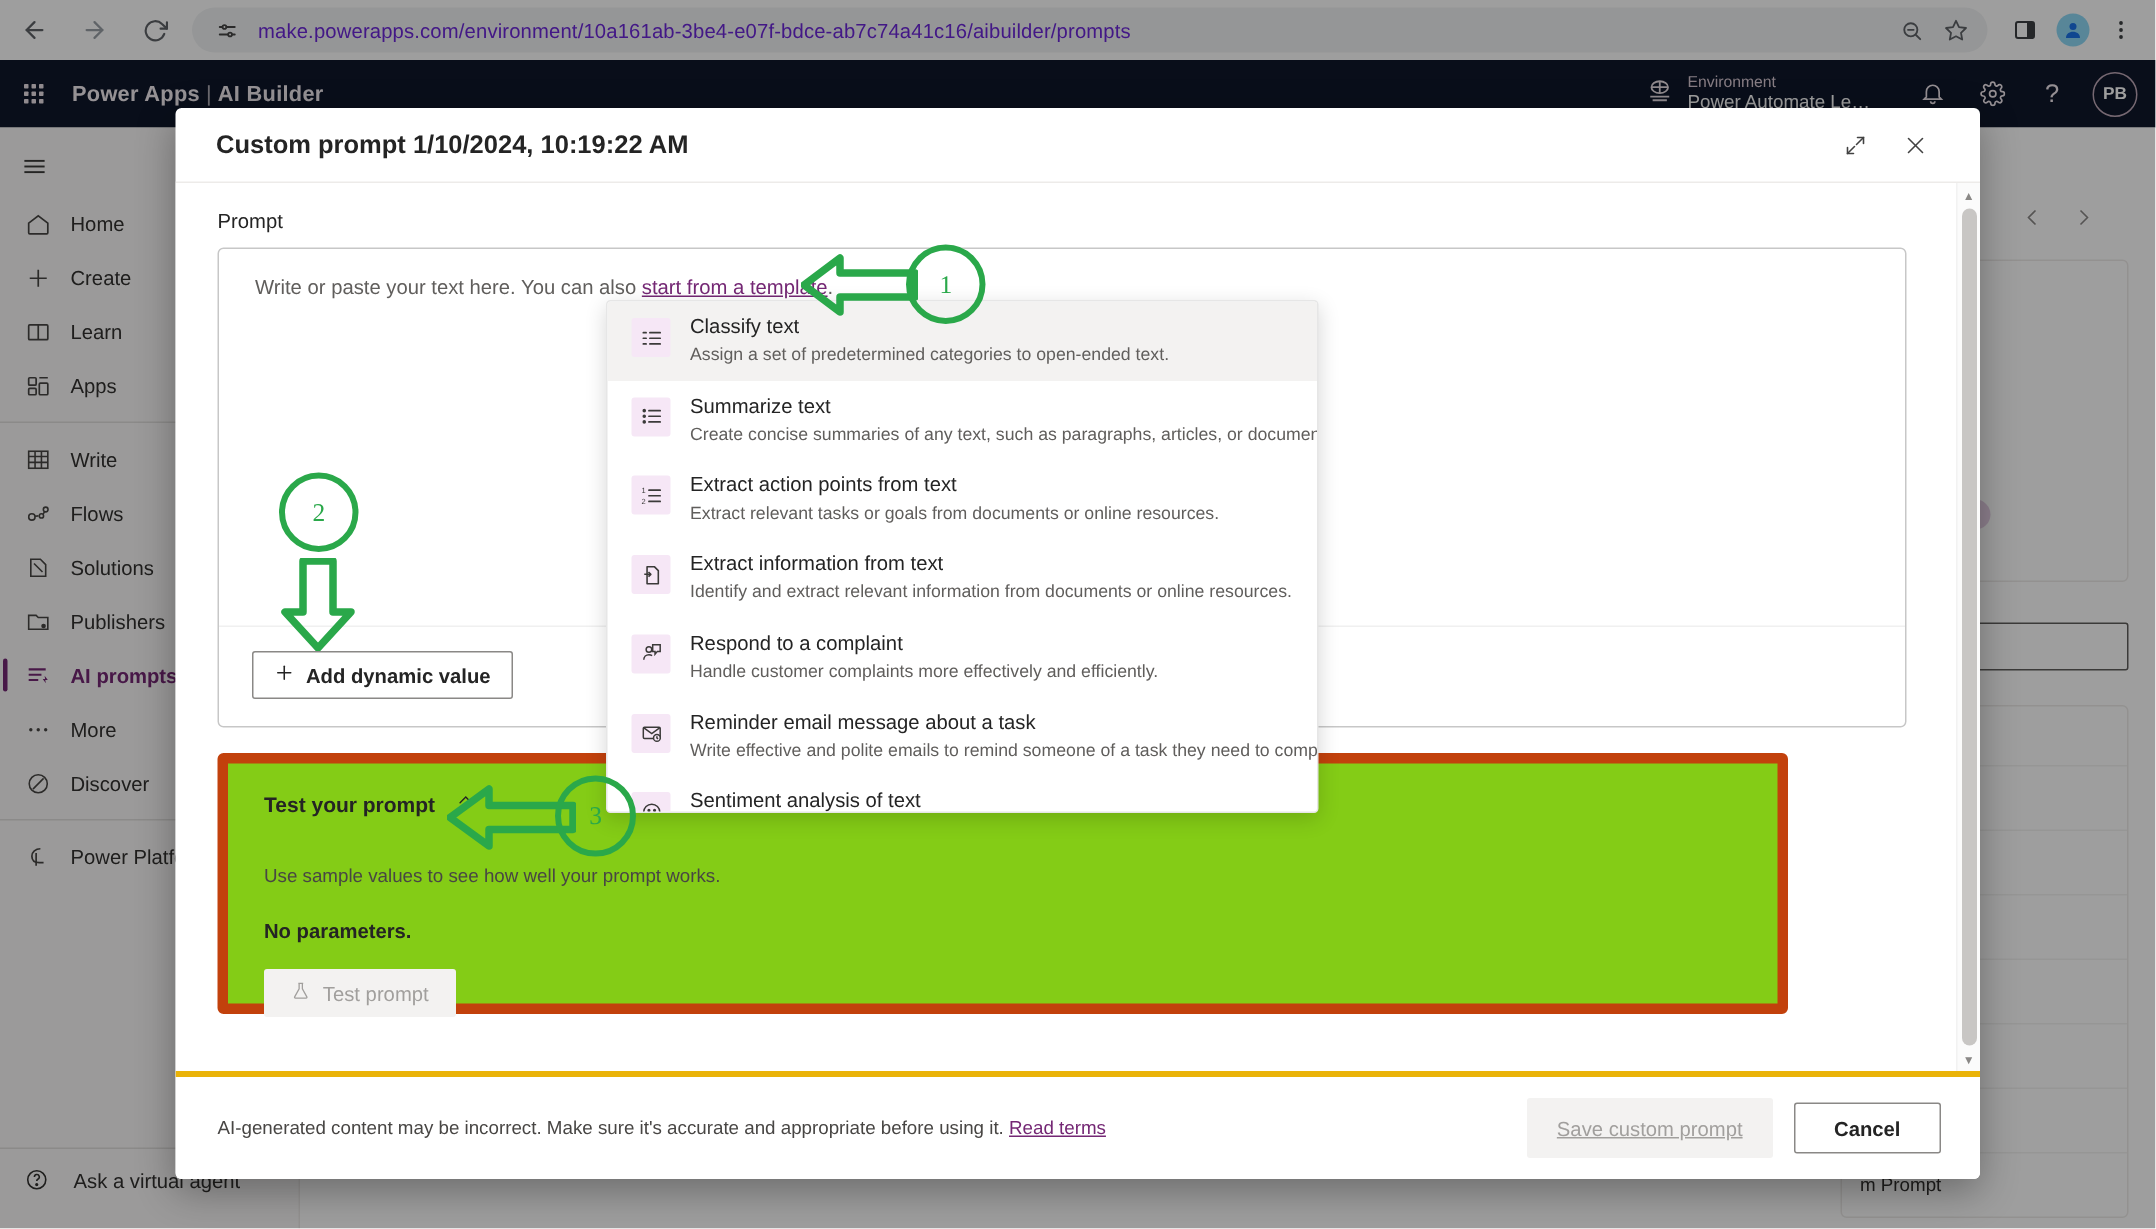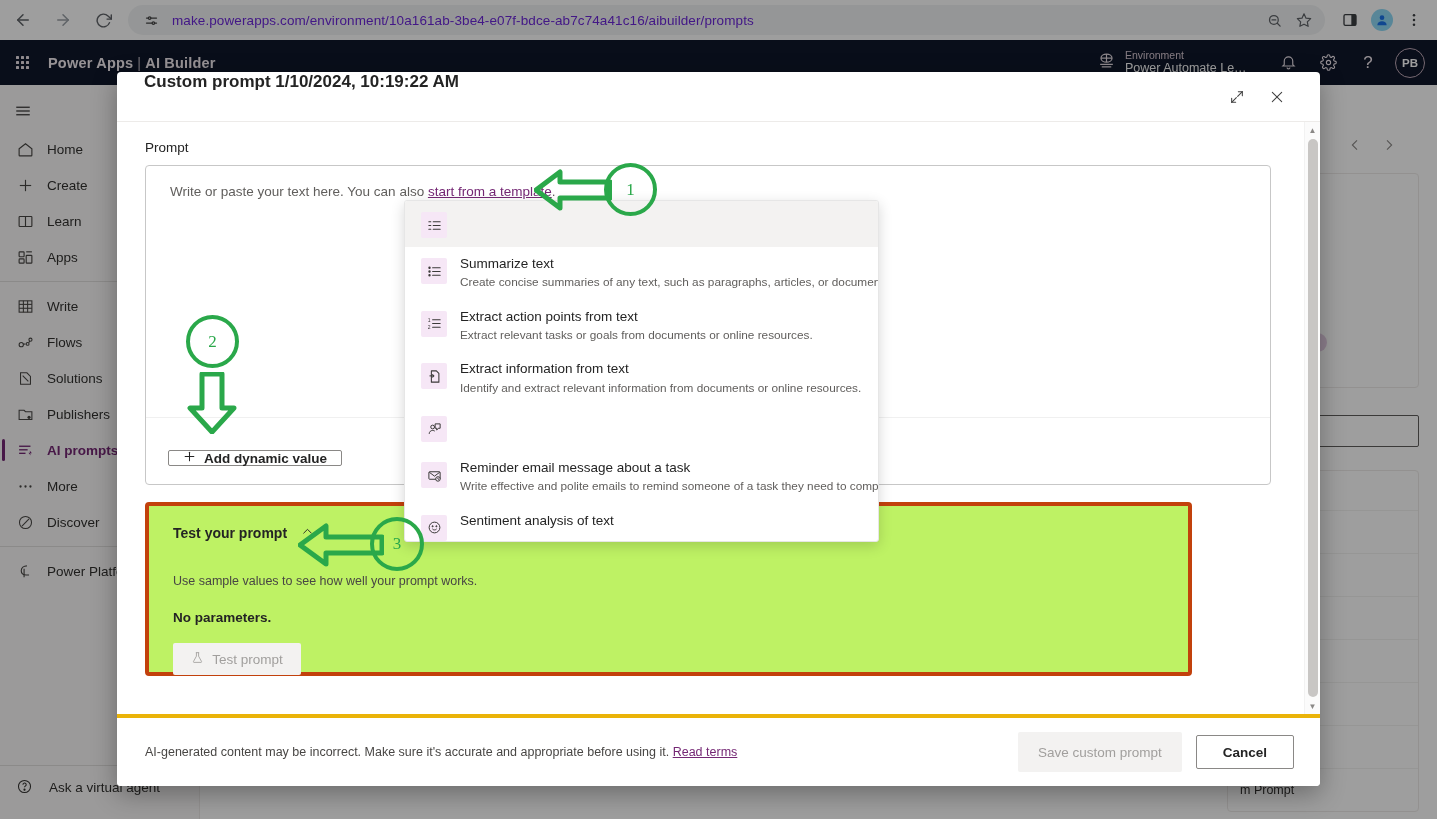--- a/index.html
+++ b/index.html
@@ -118,50 +118,50 @@
   .scrim { position:absolute; top:0; left:0; width:1437px; height:819px; background: rgba(0,0,0,.38); }
 
   
   .dialog {
     position:absolute; left: 117px; top: 72px; width: 1203px; height: 714px;
     background:#ffffff; border-radius: 4px;
     box-shadow: 0 8px 26px rgba(0,0,0,.32);
     display:flex; flex-direction:column; overflow:hidden;
   }
   .dlg-header {
-    height: 50px; display:flex; padding: 0 28px 0 27px;
+    height: 50px; display:flex; align-items:center; padding: 0 28px 0 27px;
     border-bottom: 1px solid #edebe9;
   }
   .dlg-title { font-size: 17px; font-weight: 600; color:#242424; }
   .dlg-hdr-actions { margin-left:auto; display:flex; align-items:center; gap: 10px; }
   .dlg-hdr-btn { width:30px; height:30px; display:flex;align-items:center;justify-content:center; color:#424242;}
 
   .dlg-body { flex:1; position:relative; overflow:hidden; background:#ffffff; }
   .dlg-scroll-area { position:absolute; inset:0 18px 0 0; padding: 18px 0 0 28px; }
 
   .field-label { font-size: 13.5px; color:#242424; margin-bottom: 10px; }
   .prompt-box {
     width: 1126px; height: 320px; border:1px solid #c7c7c7; border-radius:4px;
     position:relative; background:#ffffff;
   }
   .prompt-placeholder {
     position:absolute; top:18px; left:24px; font-size:13.5px; color:#605e5c;
   }
   .prompt-placeholder a { color:#742774; text-decoration: underline; }
   .prompt-divider { position:absolute; left:0; right:0; bottom:66px; height:1px; background:#f0f0f0; }
   .add-dyn-btn {
-    position:absolute; left: 22px; bottom: 18px; height:16px;
+    position:absolute; left: 22px; bottom: 18px; height:32px;
     border:1px solid #8a8886; border-radius:2px; background:#fff;
     display:flex; align-items:center; gap:8px; padding: 0 14px;
     font-size:13.5px; color:#242424; font-weight:600;
   }
 
   .test-section {
     margin-top: 17px; width: 1047px; height: 174px;
-    background:#bef264; border:4px solid #c2410c; border-radius:4px;
+    background:#84cc16; border:7px solid #c2410c; border-radius:4px;
     padding: 18px 24px;
   }
   .test-head { display:flex; align-items:center; gap: 14px; }
   .test-title { font-size:14px; font-weight:600; color:#242424; }
   .test-desc { font-size:12.5px; color:#484644; margin-top: 32px; }
   .test-noparams { font-size:13.5px; font-weight:600; color:#242424; margin-top: 22px; }
   .test-btn {
     margin-top: 18px; height:32px; width:128px;
     background:#f3f2f1; border:none; border-radius:2px;
     display:flex; align-items:center; justify-content:center; gap:8px;
@@ -178,21 +178,21 @@
 
   .dlg-footer {
     height: 72px; border-top:4px solid #eab308; display:flex; align-items:center;
     padding: 0 26px 0 28px; background:#ffffff;
   }
   .footer-note { font-size:12.5px; color:#484644; }
   .footer-note a { color:#742774; }
   .footer-actions { margin-left:auto; display:flex; align-items:center; gap: 14px; }
   .btn-primary-disabled {
     height:40px; padding: 17px 20px; background:#f3f2f1; color:#a19f9d;
-    border:none; border-radius:2px; font-size:13.5px; display:flex;align-items:center;
+    border:none; border-radius:2px; font-size:13.5px; display:flex;align-items:center;text-decoration:underline;
   }
   .btn-secondary {
     height:34px; padding:0 26px; background:#ffffff; color:#242424;
     border:1px solid #8a8886; border-radius:2px; font-size:13.5px;
     display:flex;align-items:center; font-weight:600;
   }
 
   
   .tmpl-menu {
     position:absolute; left: 404px; top: 200px; width: 475px; height: 342px;
@@ -614,20 +614,24 @@
       <span class="tmpl-ic">
         <svg width="15" height="15" viewBox="0 0 24 24" stroke="currentColor" stroke-width="1.8" stroke-linecap="round">
             <line x1="3" y1="6" x2="6" y2="6"></line>
             <line x1="3" y1="12" x2="6" y2="12"></line>
             <line x1="3" y1="18" x2="6" y2="18"></line>
             <line x1="10" y1="6" x2="21" y2="6"></line>
             <line x1="10" y1="12" x2="21" y2="12"></line>
             <line x1="10" y1="18" x2="21" y2="18"></line>
           </svg>
       </span>
+      <span class="tmpl-text">
+        <div class="tmpl-name">Classify text</div>
+        <div class="tmpl-desc">Assign a set of predetermined categories to open-ended text.</div>
+      </span>
     </div>
 
     <div class="tmpl-item">
       <span class="tmpl-ic">
         <svg width="15" height="15" viewBox="0 0 24 24" stroke="currentColor" stroke-width="1.8" stroke-linecap="round">
             <circle cx="4" cy="6" r="1" fill="currentColor"></circle>
             <circle cx="4" cy="12" r="1" fill="currentColor"></circle>
             <circle cx="4" cy="18" r="1" fill="currentColor"></circle>
             <line x1="9" y1="6" x2="21" y2="6"></line>
             <line x1="9" y1="12" x2="21" y2="12"></line>
@@ -671,20 +675,24 @@
     </div>
 
     <div class="tmpl-item">
       <span class="tmpl-ic">
         <svg width="15" height="15" viewBox="0 0 24 24" fill="none" stroke="currentColor" stroke-width="1.6">
             <circle cx="9" cy="8" r="3"></circle>
             <path d="M3.5 19c0-3.3 2.5-5.5 5.5-5.5 1.3 0 2.5.4 3.4 1"></path>
             <path d="M13 3h8v7h-3l-2.5 3V10H13z"></path>
           </svg>
       </span>
+      <span class="tmpl-text">
+        <div class="tmpl-name">Respond to a complaint</div>
+        <div class="tmpl-desc">Handle customer complaints more effectively and efficiently.</div>
+      </span>
     </div>
 
     <div class="tmpl-item">
       <span class="tmpl-ic">
         <svg width="15" height="15" viewBox="0 0 24 24" fill="none" stroke="currentColor" stroke-width="1.6">
             <rect x="3" y="6" width="18" height="12" rx="1.2"></rect>
             <polyline points="3.6 6.8 12 13 20.4 6.8"></polyline>
             <circle cx="17.5" cy="17.5" r="3.6" fill="#f6e7f6"></circle>
             <path d="M17.5 15.6v2l1.2 1"></path>
           </svg>

